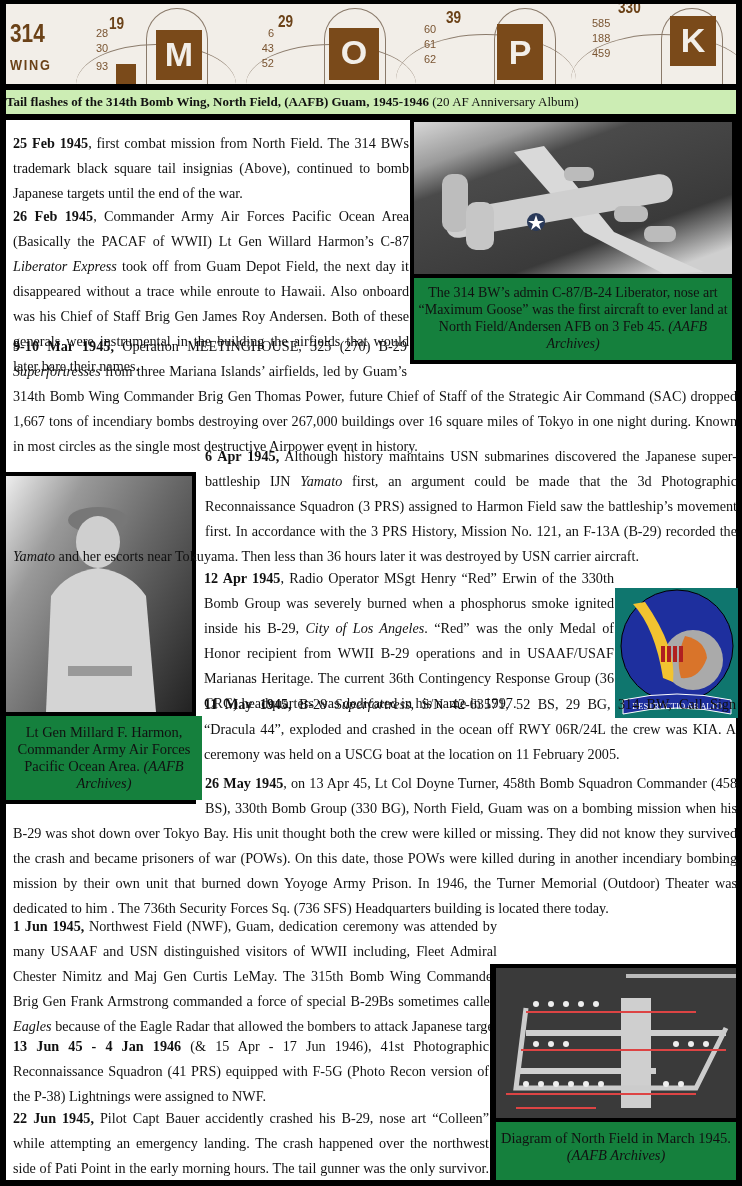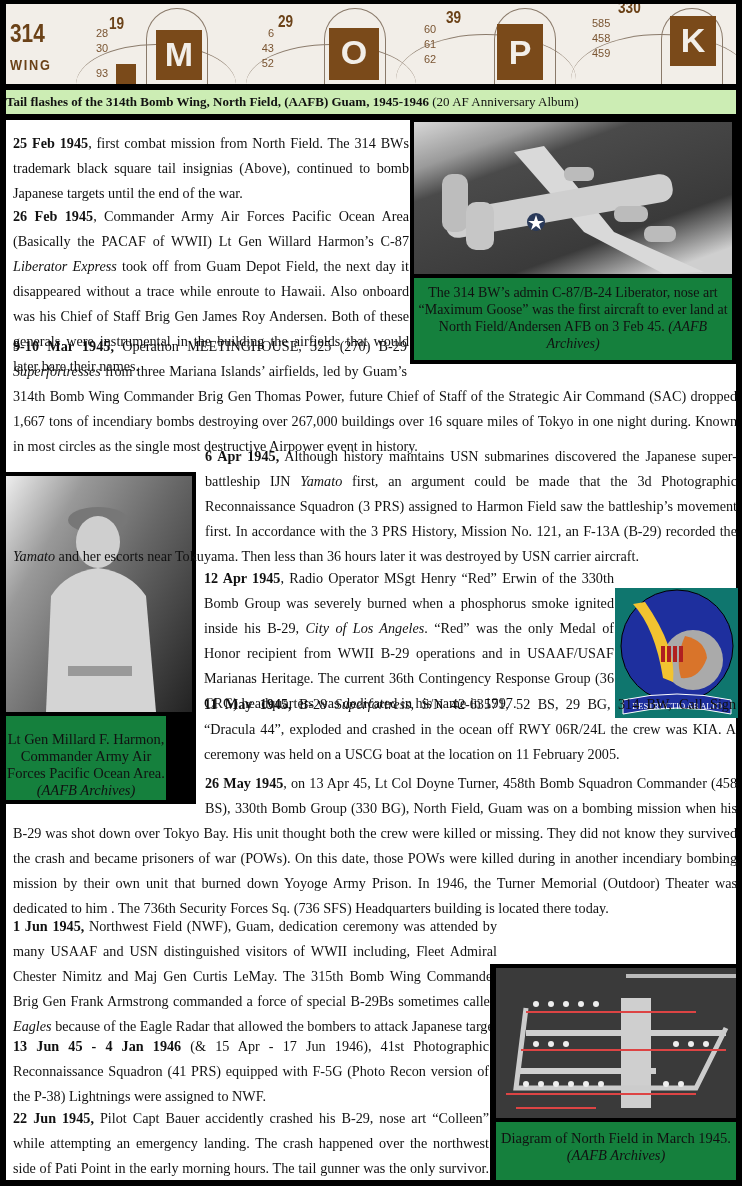--- a/index.html
+++ b/index.html
@@ -31,21 +31,21 @@
 <div class="abs banner">
   <div class="abs wing-num">314</div>
   <div class="abs wing-lbl">WING</div>
 
   <div class="abs arc" style="left:70px;top:40px;width:160px;height:80px;"></div>
   <div class="abs tail" style="left:140px;top:4px;width:60px;height:90px;"></div>
   <div class="abs grp-big" style="left:103px;top:10px;">19</div>
   <div class="abs sq" style="left:90px;top:22px;">
     <div>28</div>
       <div>30</div>
-      <div style="margin-top:10px">93</div>
+      <div style="margin-top:3px">93</div>
   </div>
   <div class="abs" style="left:110px;top:60px;width:20px;height:30px;background:#7a4a1a;"></div>
   <div class="abs flash" style="left:150px;top:26px;width:46px;height:50px;">M</div>
 
   <div class="abs arc" style="left:240px;top:40px;width:170px;height:80px;"></div>
   <div class="abs tail" style="left:318px;top:4px;width:60px;height:90px;"></div>
   <div class="abs grp-big" style="left:272px;top:8px;">29</div>
   <div class="abs sq" style="left:252px;top:22px;text-align:right;width:16px;">
     <div>6</div>
       <div>43</div>
@@ -61,21 +61,21 @@
       <div>61</div>
       <div>62</div>
   </div>
   <div class="abs flash" style="left:491px;top:20px;width:46px;height:56px;line-height:56px;">P</div>
 
   <div class="abs arc" style="left:565px;top:30px;width:180px;height:90px;"></div>
   <div class="abs tail" style="left:655px;top:4px;width:60px;height:90px;"></div>
   <div class="abs grp-big" style="left:612px;top:-6px;">330</div>
   <div class="abs sq" style="left:586px;top:12px;">
     <div>585</div>
-      <div>458</div>
+      <div>188</div>
       <div>459</div>
   </div>
   <div class="abs flash" style="left:664px;top:12px;width:46px;height:50px;">K</div>
 </div>
 
 <div class="abs capbar">
   <b>Tail flashes of the 314th Bomb Wing, North Field, (AAFB) Guam, 1945-1946</b><span> (20 AF Anniversary Album)</span>
 </div>
 
 <div class="abs page"></div>
@@ -114,21 +114,21 @@
 
 <div class="abs" style="left:0px;top:472px;width:196px;height:332px;background:#000;">
   <div class="abs photo" style="left:6px;top:4px;width:186px;height:236px;background:linear-gradient(120deg,#eee 0%,#999 25%,#666 55%,#222 100%);">
     <svg width="186" height="236" viewBox="0 0 186 236">
       <ellipse cx="92" cy="44" rx="30" ry="13" fill="#777"></ellipse>
       <ellipse cx="92" cy="66" rx="22" ry="26" fill="#cfcfcf"></ellipse>
       <path d="M40 236 L45 120 Q60 96 92 92 Q124 96 140 120 L150 236 Z" fill="#d4d4d4"></path>
       <rect x="62" y="190" width="64" height="10" fill="#999"></rect>
     </svg>
   </div>
-  <div class="abs cap" style="left:6px;top:244px;width:160px;height:84px;padding-top:15px;box-sizing:border-box;font-size:14.5px;">
+  <div class="abs cap" style="left:6px;top:244px;width:196px;height:84px;padding-top:8px;box-sizing:border-box;font-size:14.5px;">
     <span>Lt Gen Millard F. Harmon, Commander Army Air Forces Pacific Ocean Area. </span><i>(AAFB Archives)</i>
   </div>
 </div>
 
 <p class="t abs" style="left:9px;top:440px;width:724px;">
   <span style="float:left;width:192px;height:100px;"></span>
   <b>6 Apr 1945,</b><span> Although history maintains USN submarines discovered the Japanese super-battleship IJN </span><i>Yamato</i><span> first, an argument could be made that the 3d Photographic Reconnaissance Squadron (3 PRS) assigned to Harmon Field  saw the battleship’s movement first. In accordance with the 3 PRS History, Mission No. 121, an  F-13A (B-29) recorded the </span><i>Yamato</i><span> and her escorts near Tokuyama. Then less than 36 hours later it was destroyed by USN carrier aircraft.</span>
 </p>
 
 <p class="t abs" style="left:200px;top:562px;width:410px;">

